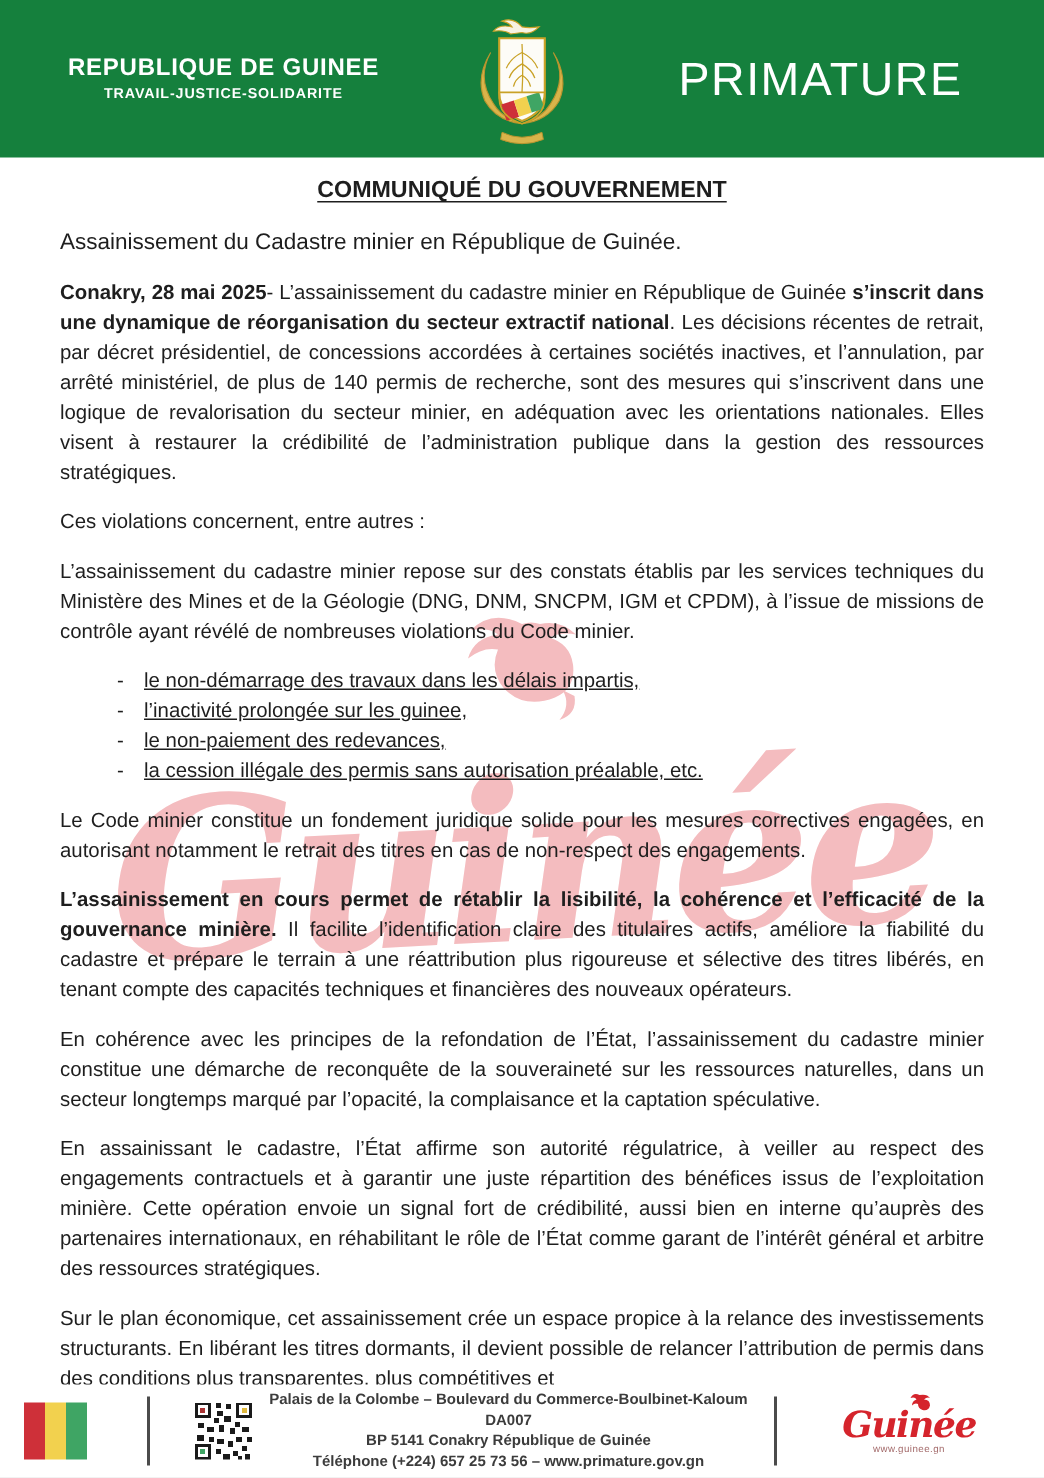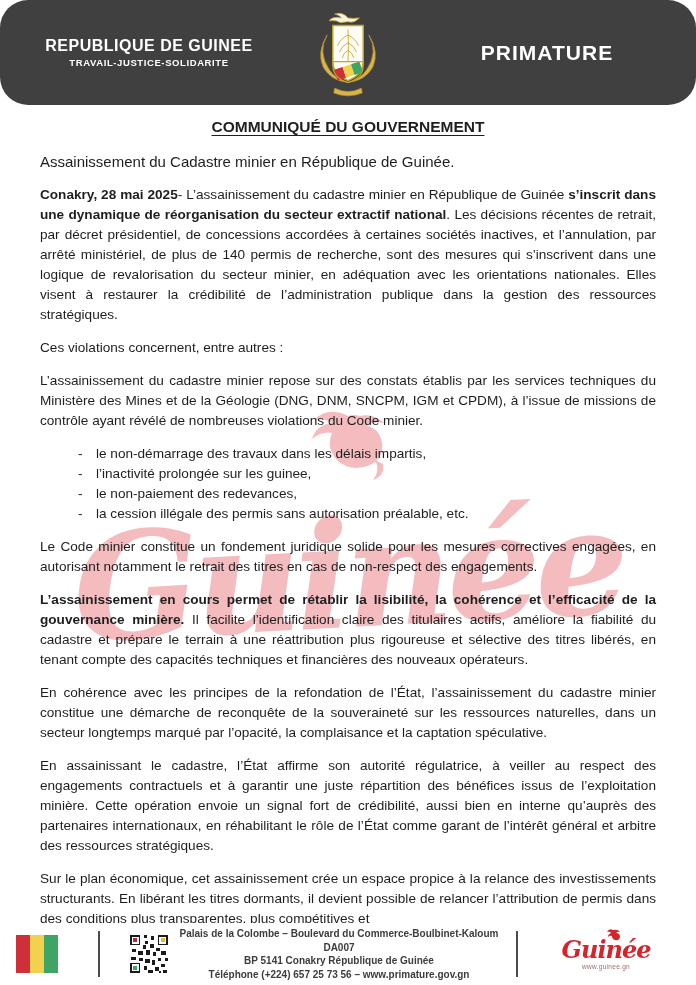--- a/index.html
+++ b/index.html
@@ -12,21 +12,21 @@
 
   
   .header-bar {
     position:absolute; top:0; left:0; width:696px; height:105px;
     display:flex; align-items:center; justify-content:space-between;
     padding:0 34px; z-index:3;
   }
   .hdr-left { width:230px; text-align:center; color:#fff; }
   .hdr-left .t1 { font-size:16px; font-weight:bold; letter-spacing:.5px; white-space:nowrap; }
   .hdr-left .t2 { font-size:9.5px; font-weight:bold; letter-spacing:.6px; margin-top:2px; white-space:nowrap; }
-  .hdr-right { width:230px; text-align:center; color:#fff; font-size:21px; font-weight:bold; letter-spacing:1px; }
+  .hdr-right { width:230px; text-align:center; color:#fff; font-size:31px; font-weight:normal; letter-spacing:1px; }
   .emblem { width:76px; height:98px; margin-top:2px; flex:0 0 auto; }
 
   
   .watermark {
     position:absolute; top:408px; left:0; width:696px; height:290px;
     z-index:1; pointer-events:none; text-align:center;
   }
   .watermark .wm-text {
     font-family:"DejaVu Serif", serif; font-style:italic; font-weight:bold;
     font-size:148px; line-height:148px; letter-spacing:-6px;
@@ -41,21 +41,21 @@
   }
   .doc-title {
     text-align:center; font-size:15.5px; font-weight:bold;
     text-decoration:underline; text-underline-offset:3px; margin-bottom:17px;
   }
   .doc-subject { font-size:15px; font-weight:normal; margin-bottom:15px; }
   .doc-body p {
     font-size:13.6px; line-height:20px; text-align:justify; margin-bottom:13px;
   }
   .doc-body .bold { font-weight:bold; }
-  .doc-body ul { margin:0 0 13px 0; padding-left:38px; }
+  .doc-body ul { margin:0 0 13px 0; padding-left:38px;text-decoration:underline; }
   .doc-body li {
     list-style:none; font-size:13.6px; line-height:20px;
     text-indent:-18px; padding-left:18px;
   }
   .doc-body li::before { content:"-"; display:inline-block; width:18px; text-indent:0; }
   .section-heading {
     font-size:14.5px; font-weight:bold; margin:4px 0 13px 0;
   }
   .section-heading span { text-decoration:underline; text-underline-offset:3px; }
 
@@ -76,21 +76,21 @@
     font-size:24px; line-height:24px; letter-spacing:-1px;
   }
   .gn-crest { position:absolute; top:-9px; left:60px; width:14px; height:12px; }
   .gn-url { font-size:6.5px; color:#a36a6a; margin-top:1px; letter-spacing:.3px; }
 </style>
 </head>
 <body>
 
 <div class="page">
 
-  <header class="header-bar" style="background: #404040; border-radius: 28px;">
+  <header class="header-bar" style="background: #15803d;">
     <div class="hdr-left">
       <div class="t1">REPUBLIQUE DE GUINEE</div>
       <div class="t2">TRAVAIL-JUSTICE-SOLIDARITE</div>
     </div>
     <div class="emblem">
       <svg viewBox="0 0 80 100" width="76" height="98">
 
         <path d="M40 12 q-6 -7 -14 -4 q5 1 7 4 q-9 -2 -13 3 q8 -1 12 2 l8 -1 q6 2 12 -4 q-7 1 -12 0 z" fill="#f7f2e2" stroke="#c9a227" stroke-width="0.8"></path>
 
         <path d="M18 30 q-10 18 2 36 q6 10 20 14 q-18 -2 -26 -16 q-7 -16 4 -34 z" fill="#d9b44a" stroke="#b8942e" stroke-width="0.8"></path>

